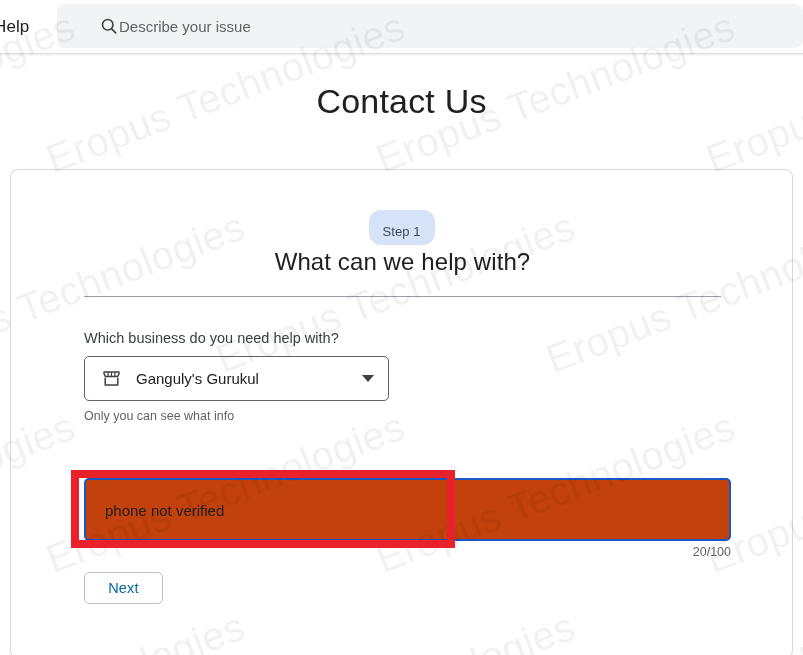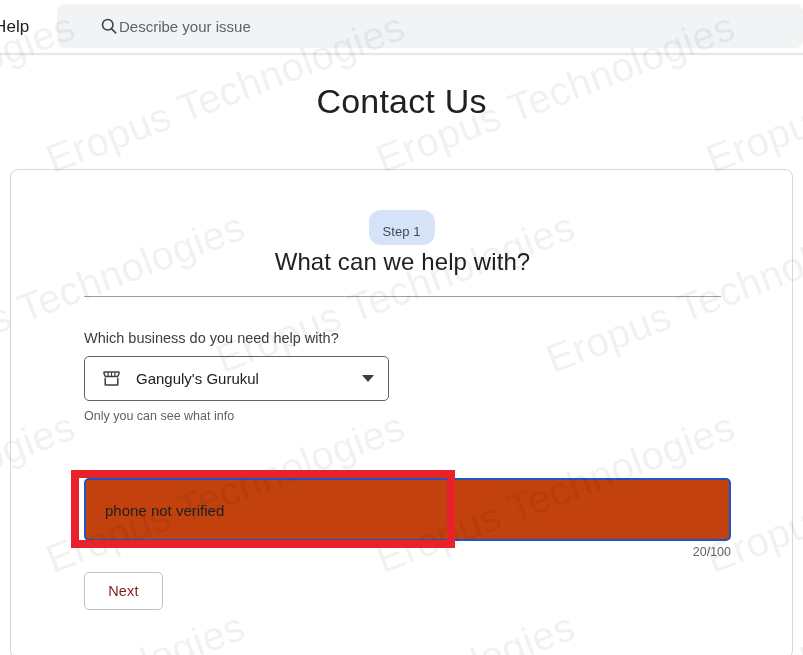--- a/index.html
+++ b/index.html
@@ -247,25 +247,25 @@
     font-size: 12.5px;
     color: #5f6368;
   }
 
   
   #next-button {
     position: absolute;
     left: 73px;
     top: 402px;
     width: 79px;
-    height: 38px;
+    height: 32px;
     border: 1px solid #bdc1c6;
     border-radius: 5px;
     background: #ffffff;
-    color: #7f1d1d;
+    color: #0369a1;
     font-family: "Liberation Sans", sans-serif;
     font-size: 14.5px;
     letter-spacing: 0.2px;
     cursor: pointer;
   }
 
   
   #red-annotation {
     position: absolute;
     left: 71px;

